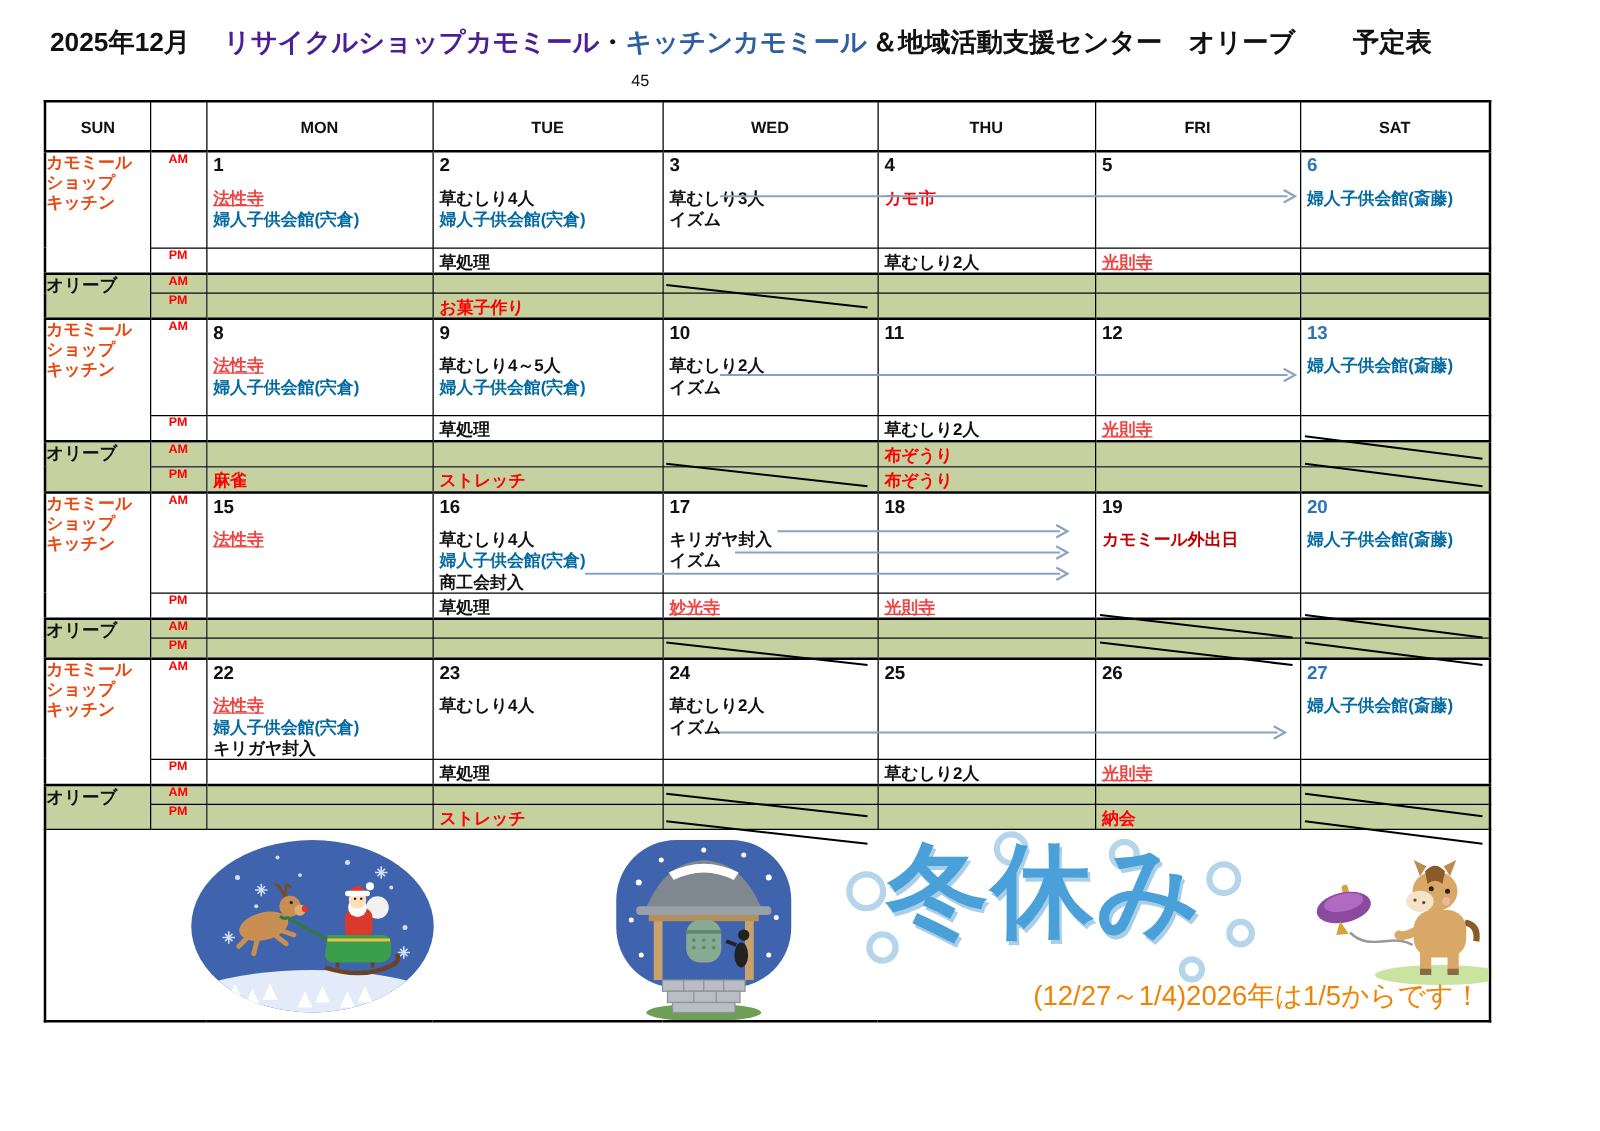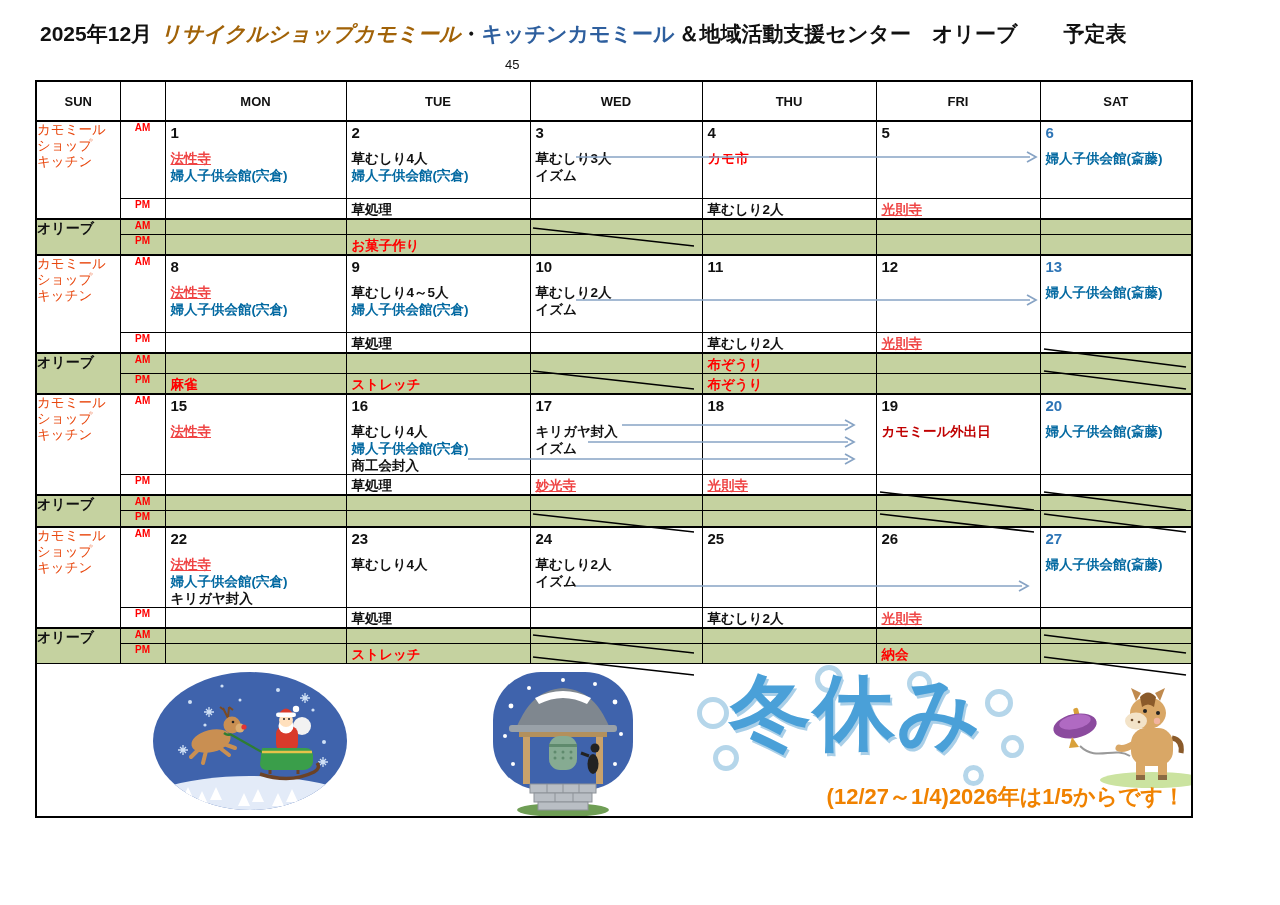--- a/index.html
+++ b/index.html
@@ -4,22 +4,22 @@
 <style>
   html,body{margin:0;padding:0;background:#fff;}
   body{width:1280px;height:905px;position:relative;overflow:hidden;
        font-family:"Liberation Sans","DejaVu Sans",sans-serif;}
   .page{position:absolute;inset:0;background:#ffffff;}
 
   
   .title{position:absolute;left:40px;top:20px;font-size:21px;font-weight:bold;
          white-space:nowrap;color:#111;}
   .title .seg{margin-right:0;}
-  .title .month{margin-right:8px;}
-  .t-orange{color:#a16207;font-style:italic;}
+  .title .month{margin-right:27px;}
+  .t-orange{color:#4c1d95;}
   .t-blue{color:#2e5f9e;}
   .title .rest{margin-left:4px;}
   .title .suffix{margin-left:46px;}
   .pageno{position:absolute;left:505px;top:57px;font-size:13px;color:#111;}
   .contact{position:absolute;right:90px;top:56px;font-size:15.5px;font-weight:bold;
            color:#111;white-space:nowrap;}
   .contact .gap{display:inline-block;width:26px;}
   .contact .sgap{display:inline-block;width:8px;}
 
   
@@ -30,21 +30,21 @@
   tr.hdr{height:40px;}
   tr.hdr th{font-size:13px;font-weight:bold;vertical-align:middle;text-align:center;
             background:#fff;color:#111;border-bottom:2px solid #000;}
   th.sun{color:#e60000;}
   th.sat{color:#2e5f9e;}
   tr.r-am{height:77px;}
   tr.r-sub{height:16px;}
   tr.wk-top td{border-top:2px solid #000;}
   tr.olive-top td{border-top:2px solid #000;}
   td.green{background:#c5d2a0;}
-  td.label-cam{color:#e8470e;font-size:13.5px;font-weight:normal;line-height:16px;
+  td.label-cam{color:#e8470e;font-size:13.5px;font-weight:bold;line-height:16px;
             padding:21px 2px 0 7px;background:#fff;}
   td.label-olive{background:#c5d2a0;font-size:14px;font-weight:bold;color:#111;
             vertical-align:middle;padding-left:5px;}
   td.ampm{color:#ff0000;font-weight:bold;font-size:10px;text-align:center;
             vertical-align:middle;}
   td.daycell{font-size:13.5px;font-weight:bold;line-height:17px;color:#111;}
   td.daycell .date{font-size:15px;font-weight:bold;padding:2px 0 0 5px;height:20px;color:#111;}
   td.daycell .date.satd{color:#2e75b6;}
   .events{padding:6px 2px 0 5px;}
   .events.sub{padding:2px 2px 0 5px;}
@@ -53,25 +53,25 @@
   .c-red{color:#ff0000;}
   .c-darkred{color:#c00000;}
   .c-purple{color:#ef4444;text-decoration:underline;}
   .c-blue{color:#0369a1;}
 
   
   tr.band{height:152px;}
   td.bandcell{background:#fff;}
   .band-inner{position:relative;width:100%;height:152px;}
   .ill{position:absolute;}
-  .winter{position:absolute;left:660px;top:5px;width:335px;height:122px;}
+  .winter{position:absolute;left:640px;top:5px;width:335px;height:122px;}
   .winter-text{position:absolute;left:32px;top:-10px;font-size:82px;font-weight:bold;
       color:#4aa0d8;letter-spacing:2px;text-shadow:2px 3px 0 #a9cfe8;white-space:nowrap;}
   .ring{position:absolute;border:5px solid #b5d6ea;border-radius:50%;}
-  .holiday-note{position:absolute;right:6px;top:118px;font-size:22px;font-weight:bold;
+  .holiday-note{position:absolute;right:6px;top:118px;font-size:22px;font-weight:normal;
       color:#f08200;white-space:nowrap;text-align:right;}
   .footnote{position:absolute;top:835px;right:113px;font-size:14.5px;font-weight:bold;
       color:#111;white-space:nowrap;}
 
   
   svg.overlay{position:absolute;left:0;top:0;width:1280px;height:905px;
       pointer-events:none;}
 </style>
 </head>
 <body>

